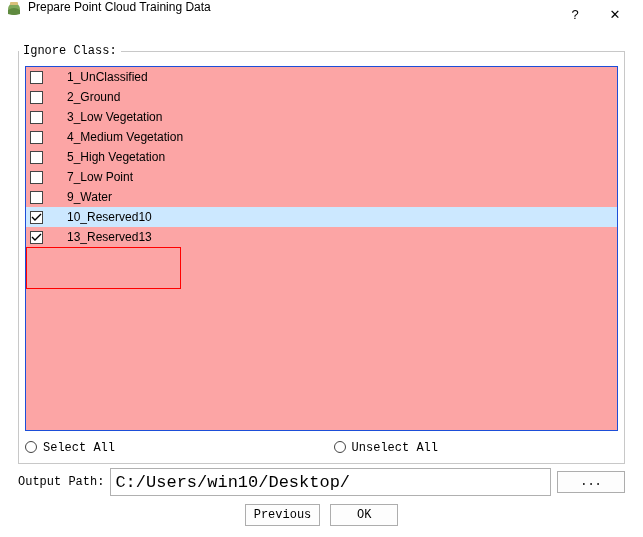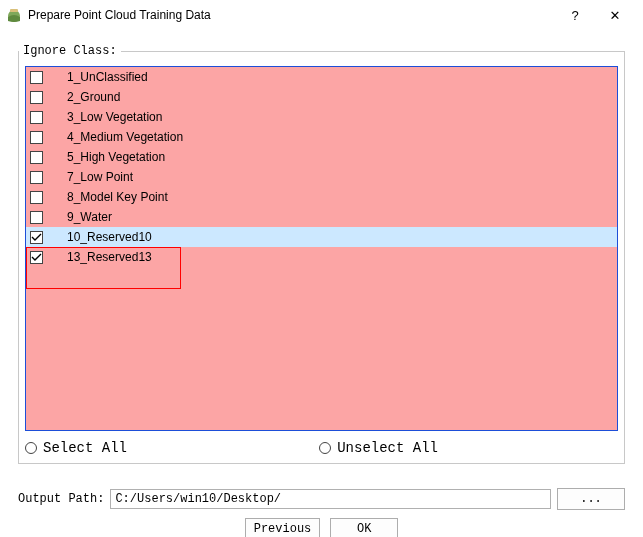--- a/index.html
+++ b/index.html
@@ -13,21 +13,20 @@
   .window {
     width: 643px;
     height: 537px;
     background: #ffffff;
     position: relative;
     box-sizing: border-box;
   }
   .titlebar {
     height: 30px;
     display: flex;
-    align-items: center;
     padding: 0 8px 0 6px;
     box-sizing: border-box;
   }
   .titlebar .app-icon {
     width: 16px;
     height: 16px;
     margin-right: 6px;
     display: inline-flex;
     align-items: center;
     justify-content: center;
@@ -132,23 +131,23 @@
     position: absolute;
     left: 6px;
     right: 6px;
     bottom: 4px;
     height: 22px;
     display: flex;
     align-items: center;
   }
   .radio {
     display: inline-flex;
-    align-items: center;
-    font-family: "Courier New", monospace;
-    font-size: 14px;
+    align-items: flex-start;
+    font-family: "Courier New", monospace;
+    font-size: 12px;
   }
   .radio .dot {
     width: 12px;
     height: 12px;
     border: 1px solid #434343;
     border-radius: 50%;
     margin-right: 6px;
     box-sizing: border-box;
     display: inline-flex;
     align-items: center;
@@ -157,35 +156,35 @@
   .radio-row .spacer {
     flex: 1;
   }
   .radio-unselect {
     margin-right: 180px;
   }
 
   .path-row {
     display: flex;
     align-items: center;
-    margin-top: 24px;
+    margin-top: 4px;
     gap: 6px;
   }
   .path-row .pl {
     font-family: "Courier New", monospace;
     font-size: 12px;
     white-space: pre;
   }
   .path-input {
     flex: 1;
-    height: 20px;
+    height: 28px;
     border: 1px solid #b0b0b0;
     padding: 0 4px;
     font-family: "Courier New", monospace;
-    font-size: 12px;
+    font-size: 17px;
     background: #fff;
     box-sizing: border-box;
     display: flex;
     align-items: center;
   }
   .btn {
     height: 22px;
     min-width: 68px;
     border: 1px solid #adadad;
     background: #fdfdfd;
@@ -248,24 +247,20 @@
             <div class="row">
               <span class="cb"></span>
               <span class="lbl">5_High Vegetation</span>
             </div>
             <div class="row">
               <span class="cb"></span>
               <span class="lbl">7_Low Point</span>
             </div>
             <div class="row">
               <span class="cb"></span>
-              <span class="lbl">8_Model Key Point</span>
-            </div>
-            <div class="row">
-              <span class="cb"></span>
               <span class="lbl">9_Water</span>
             </div>
             <div class="row selected">
               <span class="cb checked">
                 <svg viewBox="0 0 11 11">
                   <path d="M1 5 L4 8 L10 2" stroke="#000" stroke-width="1.4" fill="none"></path>
                 </svg>
               </span>
               <span class="lbl">10_Reserved10</span>
             </div>

